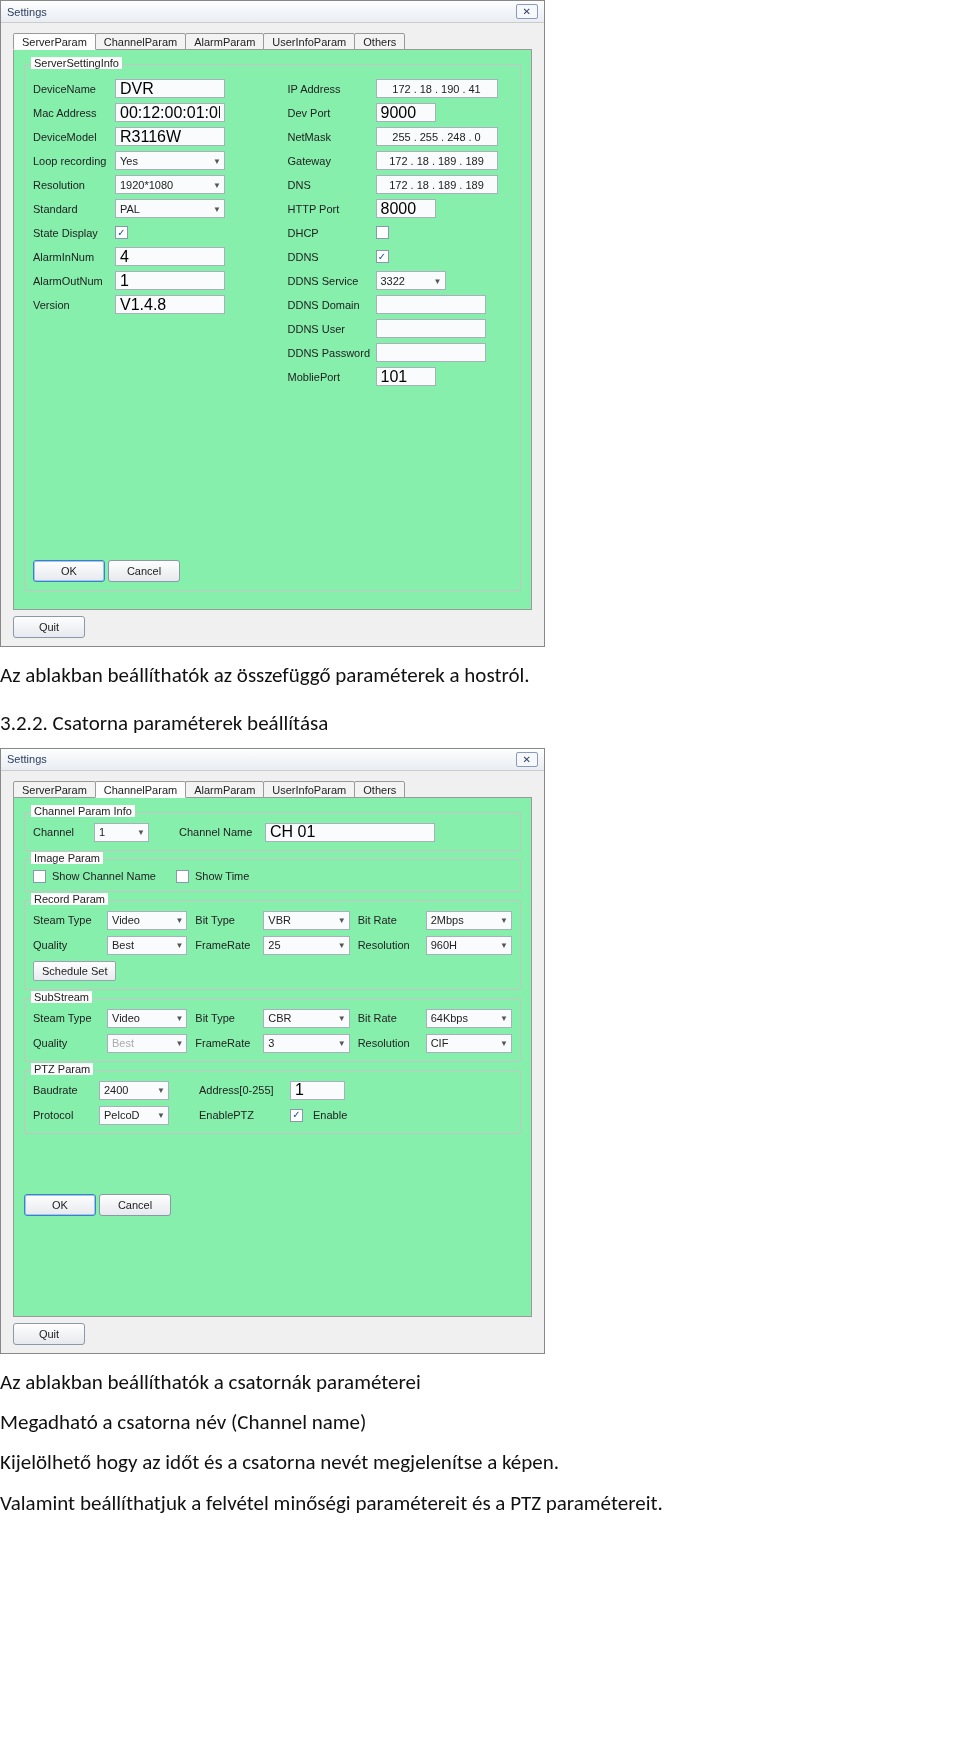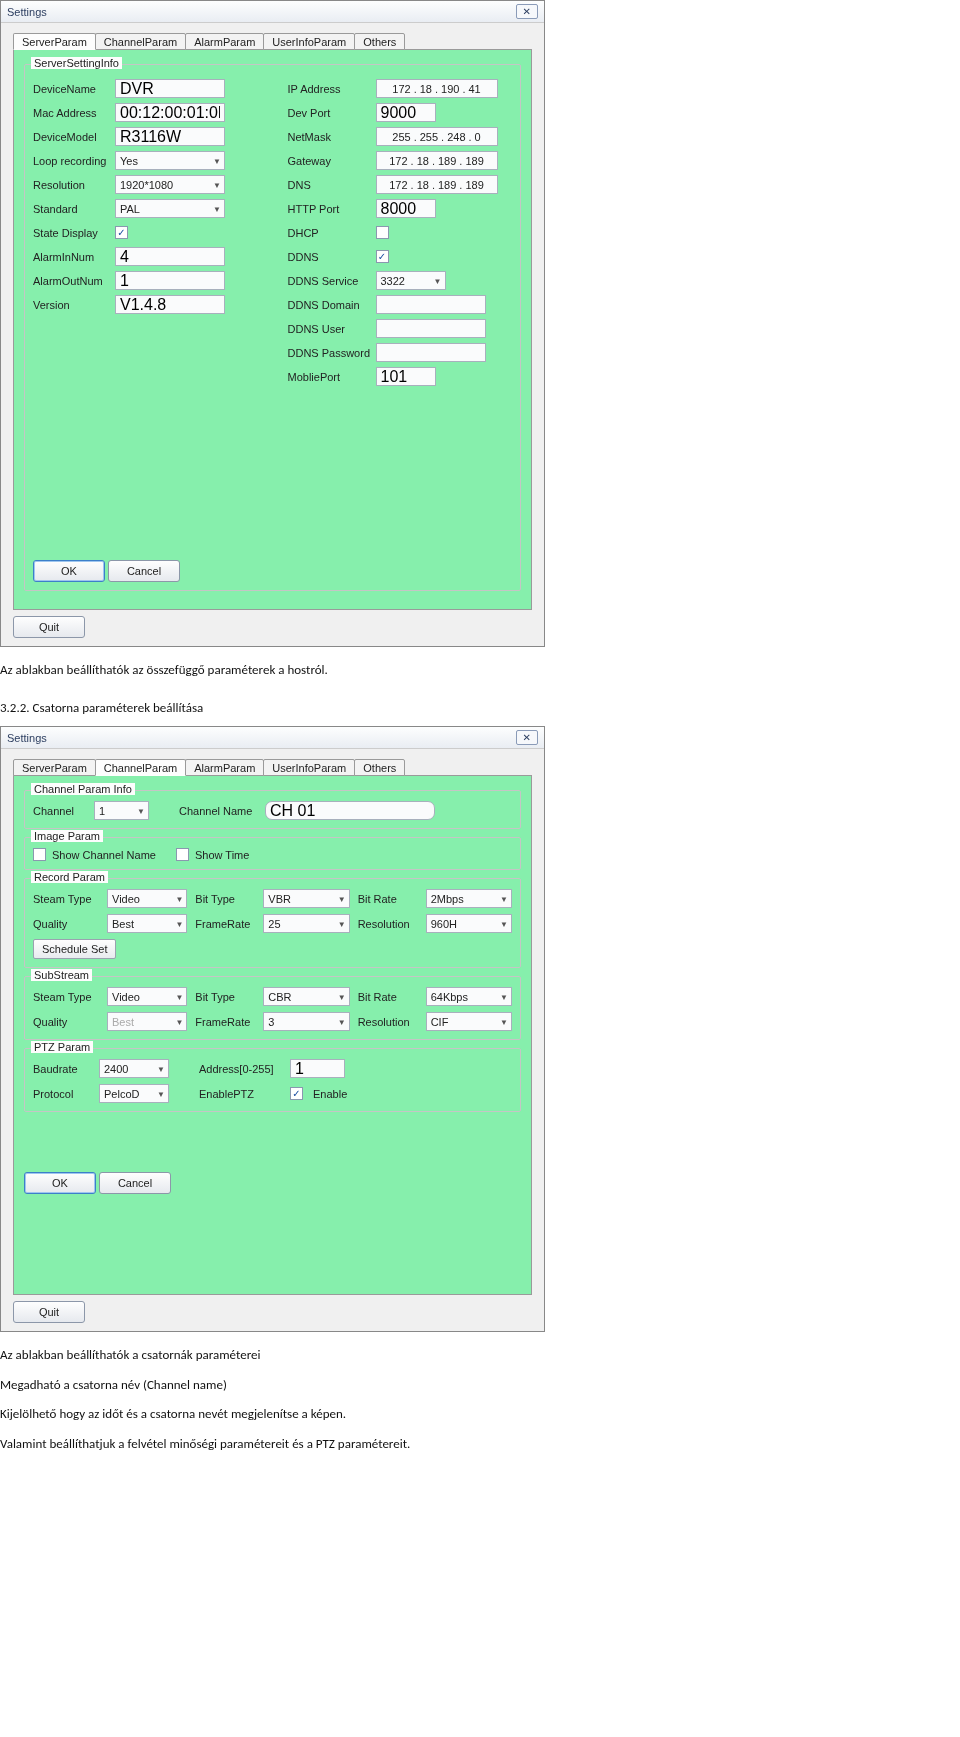--- a/index.html
+++ b/index.html
@@ -190,21 +190,21 @@
     height: 20px;
     line-height: 14px;
   }
   .row-inline { display:flex; align-items:center; gap:6px; }
   .row-flex { display:flex; align-items:center; }
   .threecol { display:flex; gap: 8px; }
   .threecol .cell { display:flex; align-items:center; gap:6px; flex:1; }
   .threecol .cell .lbl { width: 62px; }
   .threecol .cell .lbl.first { width: 68px; }
   .doc-text {
-    font-size: 13px;
+    font-size: 21px;
     font-family: "Calibri","Segoe UI",sans-serif;
     line-height: 1.35;
     margin: 12px 0 12px 0;
     color: #111;
   }
   .doc-text.h { margin-top: 20px; margin-bottom: 10px; }
   .content-wrap {
     padding: 0 0 30px 0;
   }
 </style>
@@ -408,21 +408,21 @@
         <div class="row-flex">
           <div class="row-inline">
             <span class="lbl" style="width:55px">Channel</span>
             <div class="ctl-select" style="width:55px;min-width:55px">
                   <span>1</span>
                   <span class="chev">▼</span>
                 </div>
           </div>
           <div class="row-inline" style="margin-left:30px;">
             <span class="lbl" style="width:80px">Channel Name</span>
-            <input class="ctl-input" style="max-width: 170px; border-radius: 7px;" value="CH 01">
+            <input class="ctl-input" style="max-width: 170px;" value="CH 01">
           </div>
         </div>
       </div>
 
       <div class="group">
         <div class="group-title">Image Param</div>
         <div class="row-flex" style="gap:20px;">
           <div class="row-inline">
                 <span class="checkbox"></span>
             <span>Show Channel Name</span>

